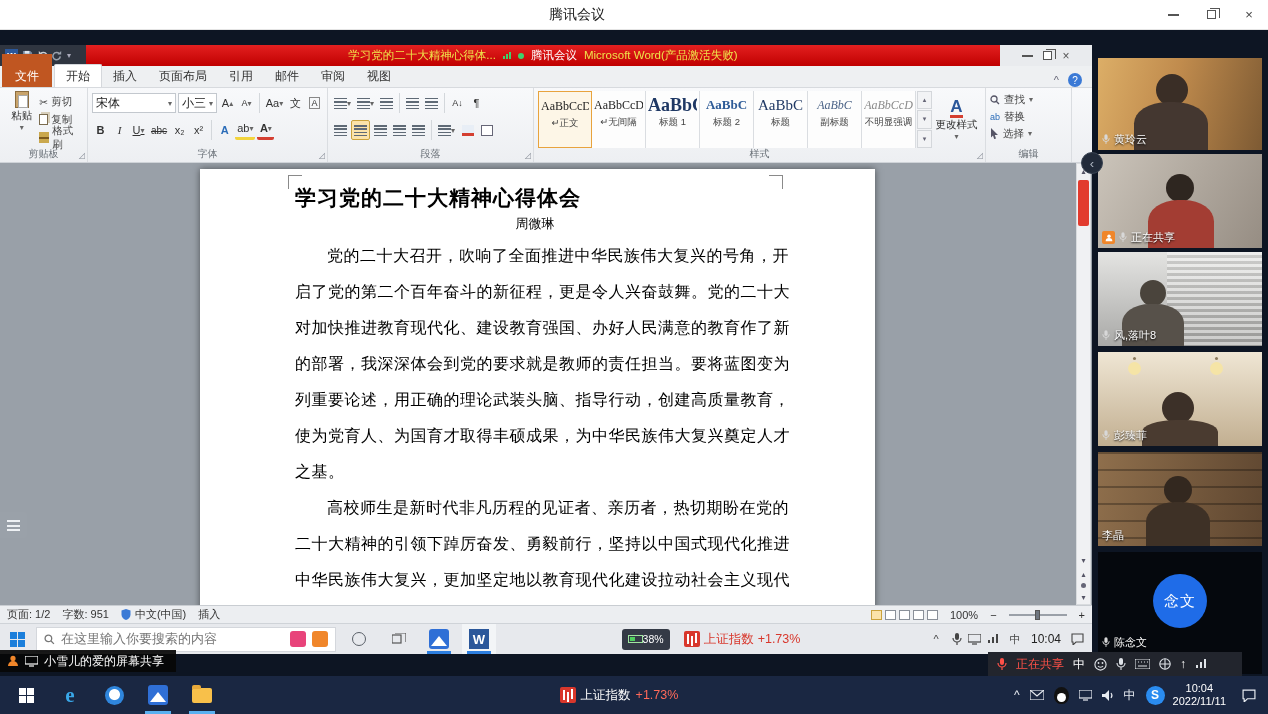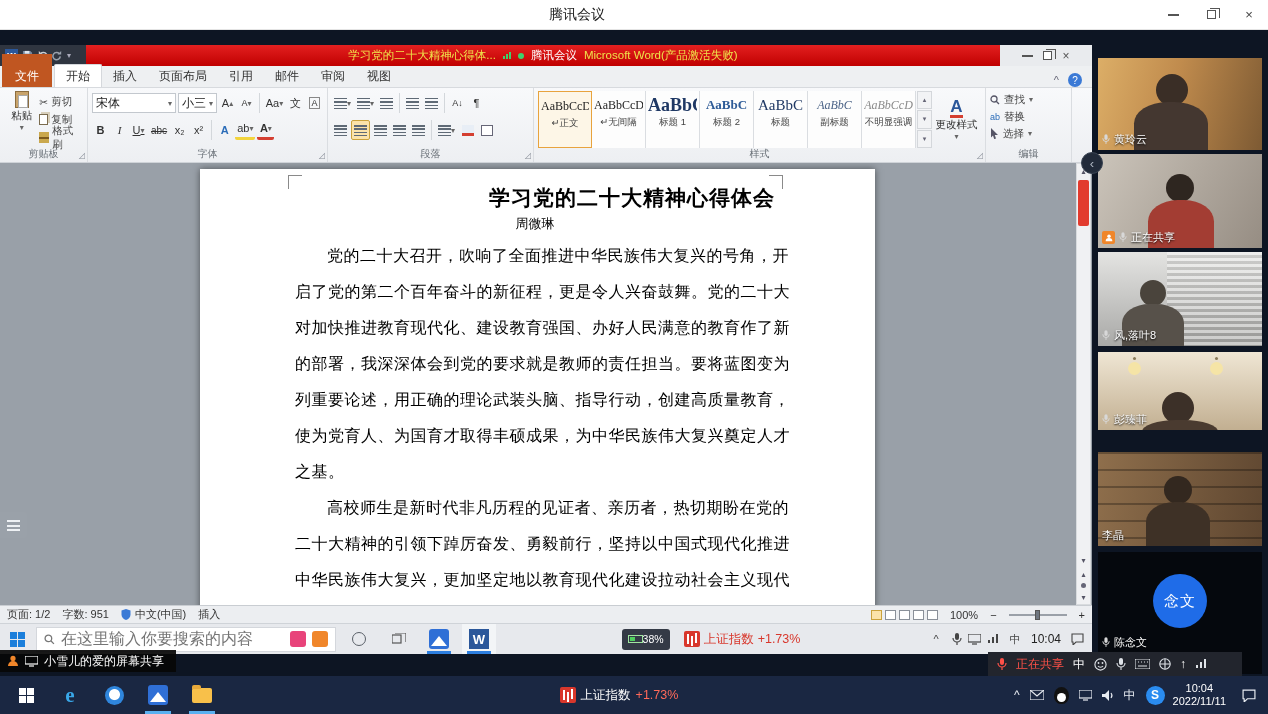--- a/index.html
+++ b/index.html
@@ -79,21 +79,21 @@
 
 .edrow{display:flex;align-items:center;gap:4px;font-size:10.5px;color:#444;height:17px}
 
 .chipA{border-bottom:3px solid #d43f31;line-height:11px}
 .chipH{border-bottom:3px solid #f2d43c;line-height:11px}
 
 
 .docarea{position:absolute;left:0;top:118px;width:1092px;height:442px;background:#99a0a8;overflow:hidden}
 .page{position:absolute;left:200px;top:6px;width:675px;height:460px;background:#fff;box-shadow:0 0 7px rgba(0,0,0,.5);overflow:hidden}
 .pinner{padding:14px 100px 0 95px;font-family:"Liberation Serif",serif;color:#000}
-.dtitle{font-size:21px;font-weight:600;text-align:right;line-height:30px;letter-spacing:1px}
+.dtitle{font-size:21px;font-weight:600;text-align:left;line-height:30px;letter-spacing:1px}
 .dauthor{font-size:13px;text-align:center;line-height:22px;margin-bottom:3px}
 .dl{font-size:16px;line-height:36px;white-space:nowrap;letter-spacing:.5px}
 .dl.ind{text-indent:2em}
 .crop{position:absolute;width:14px;height:14px}
 .crop.tl{left:88px;top:6px;border-left:1px solid #8a8a8a;border-top:1px solid #8a8a8a}
 .crop.tr{right:92px;top:6px;border-right:1px solid #8a8a8a;border-top:1px solid #8a8a8a}
 .vscroll{position:absolute;right:1px;top:0;width:15px;height:442px;background:#f0f1f3;border:1px solid #d8dbde;display:flex;flex-direction:column;align-items:center}
 .vsbtn{width:13px;height:14px;font-size:8px;color:#556;display:flex;align-items:center;justify-content:center}
 .vthumb{width:11px;height:46px;background:#e23b2e;border-radius:2px;margin-top:2px}
 .vsbot{margin-top:auto;display:flex;flex-direction:column}
@@ -106,21 +106,21 @@
 .zoomtrack{width:58px;height:2px;background:#9aa0a8;position:relative}
 .zoomthumb{position:absolute;left:26px;top:-4px;width:5px;height:10px;background:#6f7680;border:1px solid #555}
 
 
 .staskbar{position:absolute;left:0;top:578px;width:1092px;height:31px;background:#e7e9ed;border-top:1px solid #cfd3d8;display:flex;align-items:center;padding:0 4px;gap:6px}
 .sstart{width:26px;height:26px;display:flex;align-items:center;justify-content:center}
 .wingrid{display:grid;grid-template-columns:7px 7px;grid-template-rows:7px 7px;gap:1px}
 .wingrid i{background:#1a7edb}
 .wingrid.white i{background:#fff}
 .searchpill{width:300px;height:25px;background:#fff;border:1px solid #d4d7dc;display:flex;align-items:center;padding:0 7px;gap:6px}
-.searchpill input{border:none;outline:none;flex:1;font-size:16px;color:#555;font-family:Liberation Sans, sans-serif;background:transparent}
+.searchpill input{border:none;outline:none;flex:1;font-size:13px;color:#555;font-family:Liberation Serif, serif;background:transparent}
 .promo{width:16px;height:16px;border-radius:3px}
 .promo.p1{background:#e8437a}
 .promo.p2{background:#f0862a}
 .circ-ic{width:14px;height:14px;border-radius:50%;border:1.5px solid #5a6068}
 .tbic{width:34px;height:30px;display:flex;align-items:center;justify-content:center;position:relative}
 .tbic.open:after{content:"";position:absolute;left:5px;right:5px;bottom:0;height:3px;background:#2d7fe0}
 .tbic.act{background:#f3f5f7}
 .mtn{width:20px;height:20px;border-radius:3px;background:#2f6fd6;position:relative;overflow:hidden}
 .mtn:after{content:"";position:absolute;left:2px;bottom:3px;border-left:8px solid transparent;border-right:8px solid transparent;border-bottom:10px solid #fff}
 .wordic{width:20px;height:20px;background:#2b579a;color:#fff;font-weight:bold;font-size:13px;display:flex;align-items:center;justify-content:center}
@@ -683,21 +683,21 @@
       <span class="pb" style="left:24px;top:52px;width:62px;height:42px;background:#57514a;z-index:2"></span>
       <div class="plabel">
         <svg width="8" height="11" viewBox="0 0 10 13">
             <rect x="3" y="0" width="4" height="7" rx="2" fill="#d8d8d8"></rect>
             <path d="M1 5a4 4 0 0 0 8 0M5 9v3" fill="none" stroke="#d8d8d8" stroke-width="1.2"></path>
           </svg>
         <span>风,落叶8</span>
       </div>
     </div>
 
-    <div class="tile t4" style="top:322px;height:78px">
+    <div class="tile t4" style="top:322px;height:94px">
       <span class="lamp" style="left:30px;top:10px"></span>
       <span class="lamp" style="left:112px;top:10px"></span>
       <span class="ph" style="left:64px;top:40px;width:32px;height:32px;background:#3c3028"></span>
       <span class="pb" style="left:44px;top:68px;width:76px;height:26px;background:#4a3b30"></span>
       <div class="plabel">
         <svg width="8" height="11" viewBox="0 0 10 13">
             <rect x="3" y="0" width="4" height="7" rx="2" fill="#d8d8d8"></rect>
             <path d="M1 5a4 4 0 0 0 8 0M5 9v3" fill="none" stroke="#d8d8d8" stroke-width="1.2"></path>
           </svg>
         <span>彭臻菲</span>

